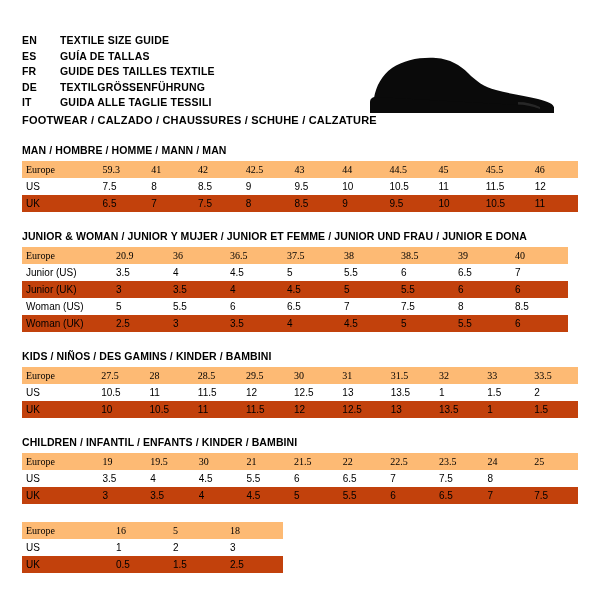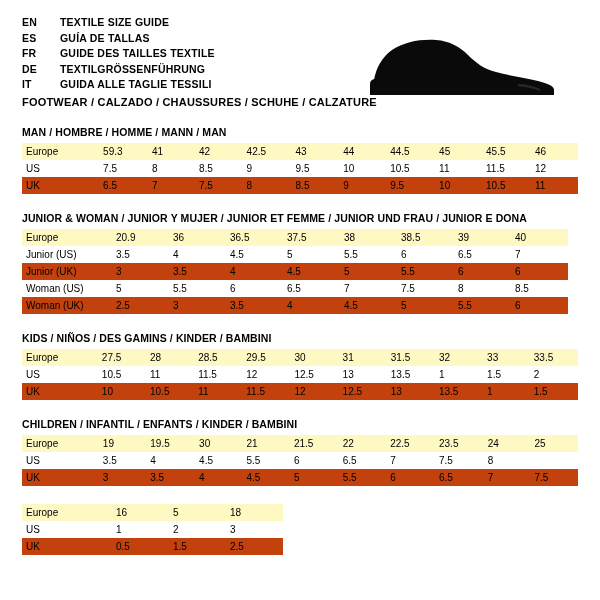--- a/index.html
+++ b/index.html
@@ -12,21 +12,21 @@
     background: #ffffff;
     font-family: "Liberation Sans", sans-serif;
     color: #000000;
     overflow: hidden;
   }
   .page {
     position: relative;
     width: 600px;
     height: 600px;
     box-sizing: border-box;
-    padding: 16px 22px 0 22px;
+    padding: 34px 22px 0 22px;
   }
 
   
   .header {
     position: relative;
     height: 92px;
   }
   .lang-table {
     border-collapse: collapse;
     font-size: 10.5px;
@@ -77,21 +77,22 @@
     table-layout: fixed;
   }
   table.size td {
     height: 17px;
     padding: 0 0 0 4px;
     line-height: 17px;
     white-space: nowrap;
     text-align: left;
   }
   table.size tr.shaded td {
-    background: #fef9c3;
+    background: #fdba74;
+    font-family: Liberation Serif, serif;
   }
   table.size tr.alt td {
     background: #c2410c;
   }
   td.rowlabel {
     width: 86px;
   }
   td.cell {
     width: 53px;
   }

